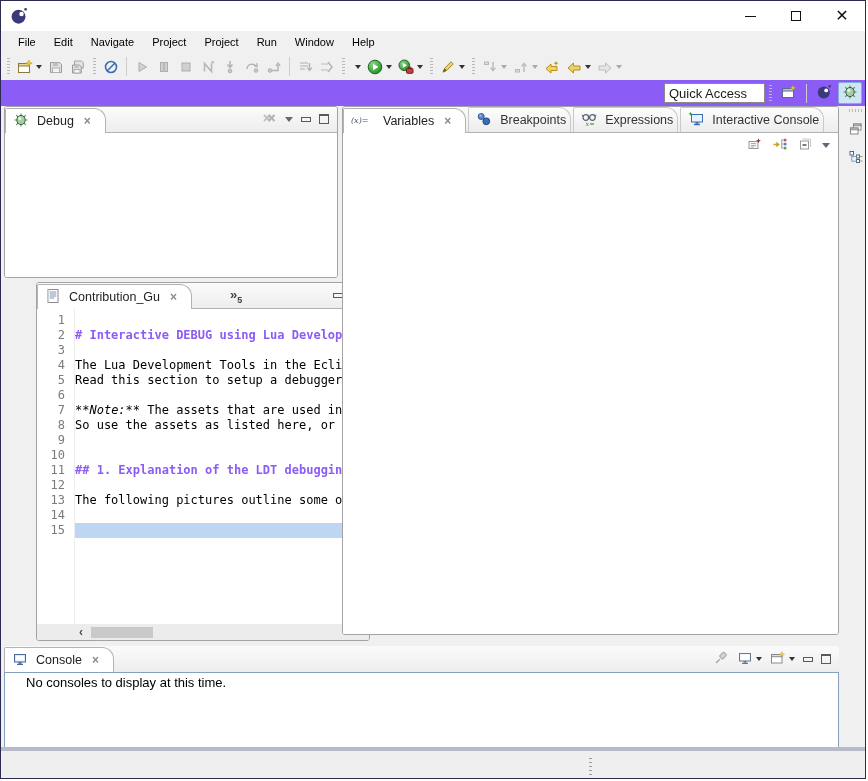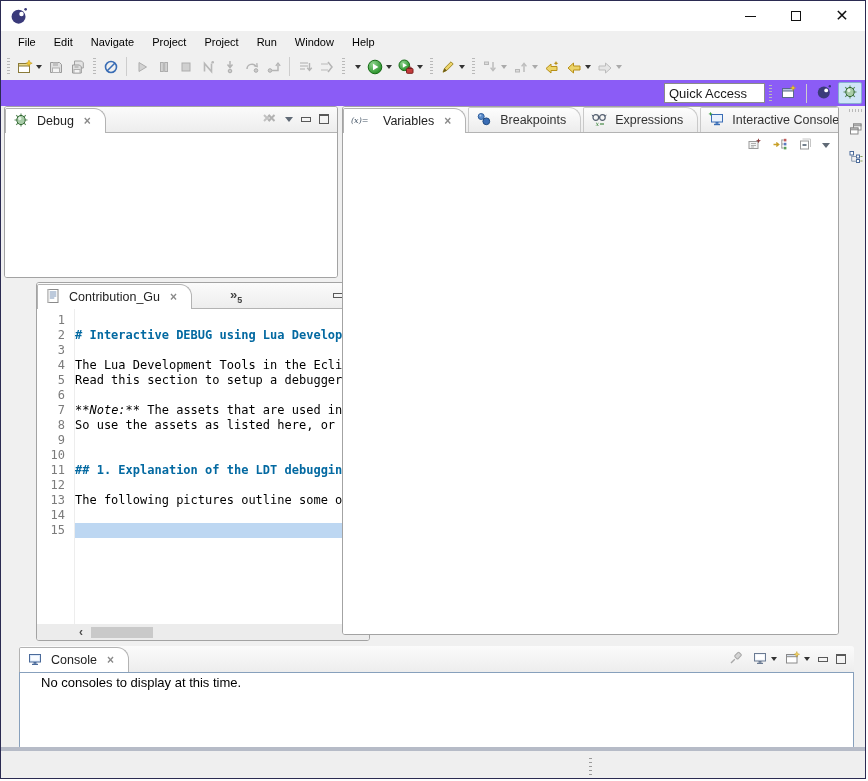--- a/index.html
+++ b/index.html
@@ -34,36 +34,36 @@
   .quick-access { margin-left:663px; width:101px; height:20px; border:1px solid #8a8a8a; background:#fff; font-size:13px; color:#1a1a1a; padding:0 4px; font-family:"Liberation Sans",sans-serif; }
   .persp-btn { height:22px; display:flex; align-items:center; padding:0 3px; border:1px solid transparent; border-radius:2px; margin:0 1px; }
   .persp-btn.selected { background:#cfe4f7; border-color:#86aed1; }
 
   
   .panel { position:absolute; }
   .panel-box { width:100%; height:100%; border:1px solid #a3a3a3; border-radius:3px; background:#fff; overflow:hidden; display:flex; flex-direction:column; }
   .tabs-row { height:26px; background:linear-gradient(#fbfbfb,#ededed); border-bottom:1px solid #b3b3b3; display:flex; align-items:flex-end; flex:none; }
   .tab { height:25px; display:flex; align-items:center; gap:8px; padding:0 7px; font-size:12.5px; color:#222; white-space:nowrap; }
   .tab.active { background:#fff; border:1px solid #b3b3b3; border-bottom:none; border-radius:2px 12px 0 0; margin-bottom:-1px; padding-right:14px; }
-  .tab.inactive { border:1px solid #c9c9c9; border-bottom:none; border-radius:2px 12px 0 0; background:linear-gradient(#fdfdfd,#ececec); margin-left:2px; padding-right:14px; color:#333; }
+  .tab.inactive { border:1px solid #c9c9c9; border-bottom:none; border-radius:2px 12px 0 0; background:linear-gradient(#fdfdfd,#ececec); margin-left:2px; padding-right:4px; color:#333; }
   .tab-close { color:#8a8a8a; font-size:12px; font-weight:bold; margin-left:2px; }
   .view-btns { margin-left:auto; display:flex; align-items:center; gap:8px; padding-right:8px; height:26px; }
   .ico-min { width:10px; height:5px; border:1px solid #595959; }
   .ico-max { width:10px; height:10px; border:1px solid #595959; border-top-width:2px; }
   .ico-menu { width:0; height:0; border-left:4px solid transparent; border-right:4px solid transparent; border-top:5px solid #606a76; }
   .content { flex:1; background:#fff; position:relative; overflow:hidden; }
   .chevron { font-size:13px; font-weight:bold; color:#444; margin-left:38px; align-self:center; }
   .chevron sub { font-size:9px; }
 
   
   .editor-body { display:flex; height:100%; }
   .gutter { width:38px; flex:none; background:#fff; color:#7b7b7b; text-align:right; padding:4px 9px 0 0; font:12px "DejaVu Sans Mono", monospace; line-height:15px; border-right:1px solid #ededed; }
   .code-area { flex:1; padding-top:4px; font:12px "DejaVu Sans Mono", monospace; line-height:15px; white-space:pre; overflow:hidden; color:#000; }
   .cl { height:15px; }
-  .cl.h { color:#0369a1; font-weight:bold; }
+  .cl.h { color:#8b5cf6; font-weight:bold; }
   .cl.sel { background:#bdd7f2; }
   .cl .it { font-style:italic; }
   .vsb { position:absolute; top:0; right:0; width:14px; bottom:16px; background:#fcfcfc; }
   .vsb .up, .vsb .down { position:absolute; left:3px; width:0; height:0; border-left:4px solid transparent; border-right:4px solid transparent; }
   .vsb .up { top:5px; border-bottom:5px solid #c4c4c4; }
   .vsb .down { bottom:5px; border-top:5px solid #c4c4c4; }
   .hsb-strip { height:16px; background:#ececec; flex:none; display:flex; align-items:center; }
   .hsb { margin-left:40px; margin-right:14px; flex:1; height:15px; position:relative; }
   .hsb .arrow { position:absolute; top:1px; font-size:12px; font-weight:bold; color:#4d4d4d; line-height:13px; }
   .hsb .left { left:2px; } .hsb .right { right:2px; }
@@ -507,21 +507,21 @@
         <span><svg width="16" height="16" viewBox="0 0 16 16">
             <rect x="2" y="2.5" width="3.5" height="3.5" fill="#fff" stroke="#4a6a9a"></rect>
             <rect x="8.5" y="6" width="3" height="3" fill="#fff" stroke="#4a6a9a"></rect>
             <rect x="8.5" y="10.5" width="3" height="3" fill="#fff" stroke="#4a6a9a"></rect>
             <path d="M3.7 6v6.2h4.8M3.7 7.5h4.8" fill="none" stroke="#8a9ab0"></path>
             <path d="M12.3 7.5h2.2M12.3 12h2.2" stroke="#8aa05a"></path>
           </svg></span>
       </span>
   </div>
 
-  <div class="panel" style="left:18px; top:645px; width:835px; height:103px;">
+  <div class="panel" style="left:3px; top:645px; width:835px; height:103px;">
     <div class="panel-box" style="border:none; background:transparent;">
       <div class="tabs-row" style="border-bottom:none;">
         <div class="tab active" style="margin-bottom:0;">
           <span><svg width="16" height="16" viewBox="0 0 16 16">
                 <rect x="2.5" y="3.5" width="11" height="7.5" fill="#dce8f8" stroke="#4a6a9a"></rect>
                 <rect x="4" y="5" width="8" height="4.5" fill="#f8fbff"></rect>
                 <rect x="6.5" y="11" width="3" height="1.8" fill="#4a6a9a"></rect>
                 <rect x="5" y="12.8" width="6" height="1.2" fill="#4a6a9a"></rect>
               </svg></span>
           <span>Console</span>

